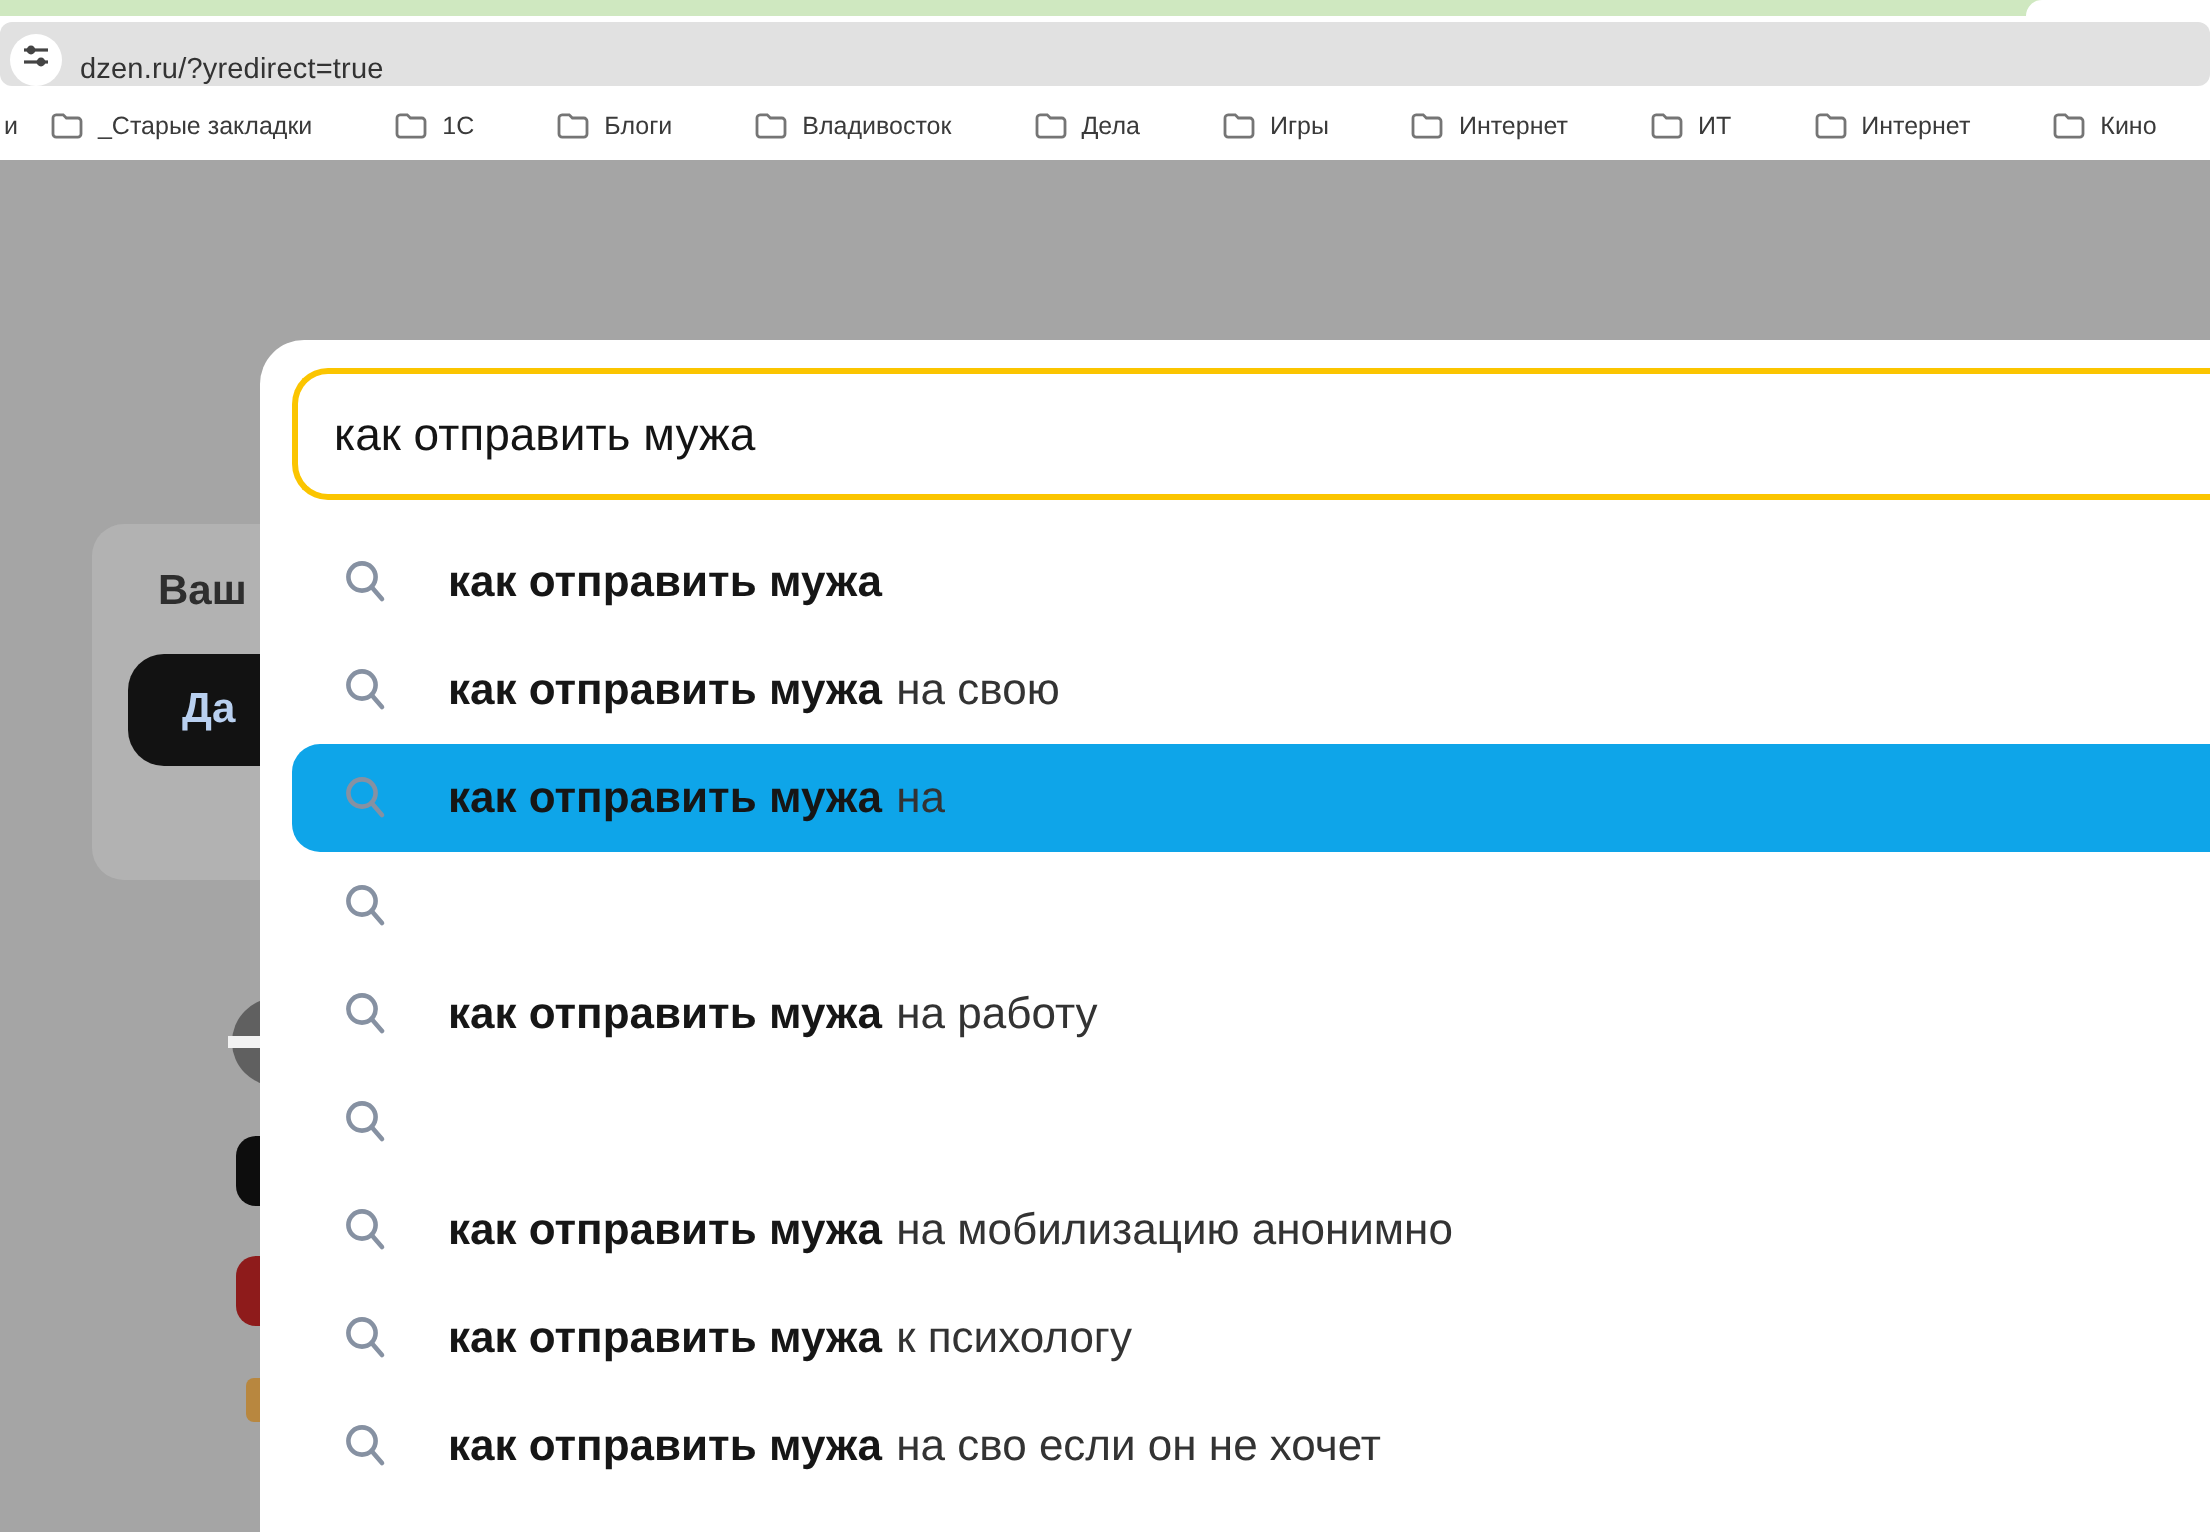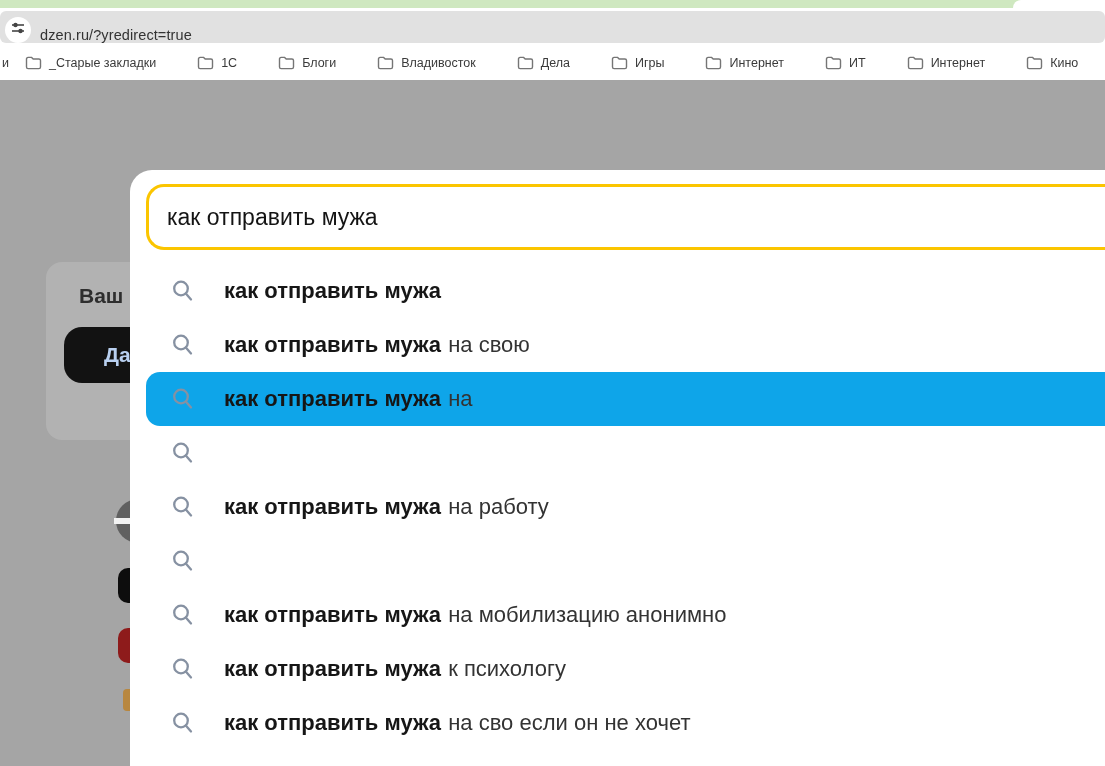--- a/index.html
+++ b/index.html
@@ -26,21 +26,21 @@
   .bm-icon { display:flex; }
 
   
   .page { position:absolute; left:0; top:80px; width:1105px; height:686px; background:#a5a5a5; }
   .bg-card { position:absolute; left:46px; top:182px; width:110px; height:178px;
     background:#b2b2b2; border-radius:16px; }
   .bg-card .bg-card-text { position:absolute; left:33px; top:22px; font-size:21px;
     font-weight:600; color:#2e2e2e; white-space:nowrap; }
   .bg-card .bg-card-btn { position:absolute; left:18px; top:65px; width:100px; height:56px;
     background:#121212; border-radius:18px; color:#b9d0f0; font-size:21px; font-weight:700;
-    display:flex; align-items:center; padding-left:40px; }
+    display:flex; align-items:center; padding-left:27px; }
   .bg-circle { position:absolute; left:116px; top:419px; width:44px; height:44px;
     border-radius:50%; background:#606060; }
   .bg-circle::after { content:""; position:absolute; left:-2px; top:19px; width:48px; height:6px;
     background:#f2f2f2; }
   .bg-pill-black { position:absolute; left:118px; top:488px; width:40px; height:35px;
     background:#0d0d0d; border-radius:10px; }
   .bg-pill-red { position:absolute; left:118px; top:548px; width:40px; height:35px;
     background:#8e1b1b; border-radius:10px; }
   .bg-chip-small { position:absolute; left:123px; top:609px; width:20px; height:22px;
     background:#b8873f; border-radius:4px; }

